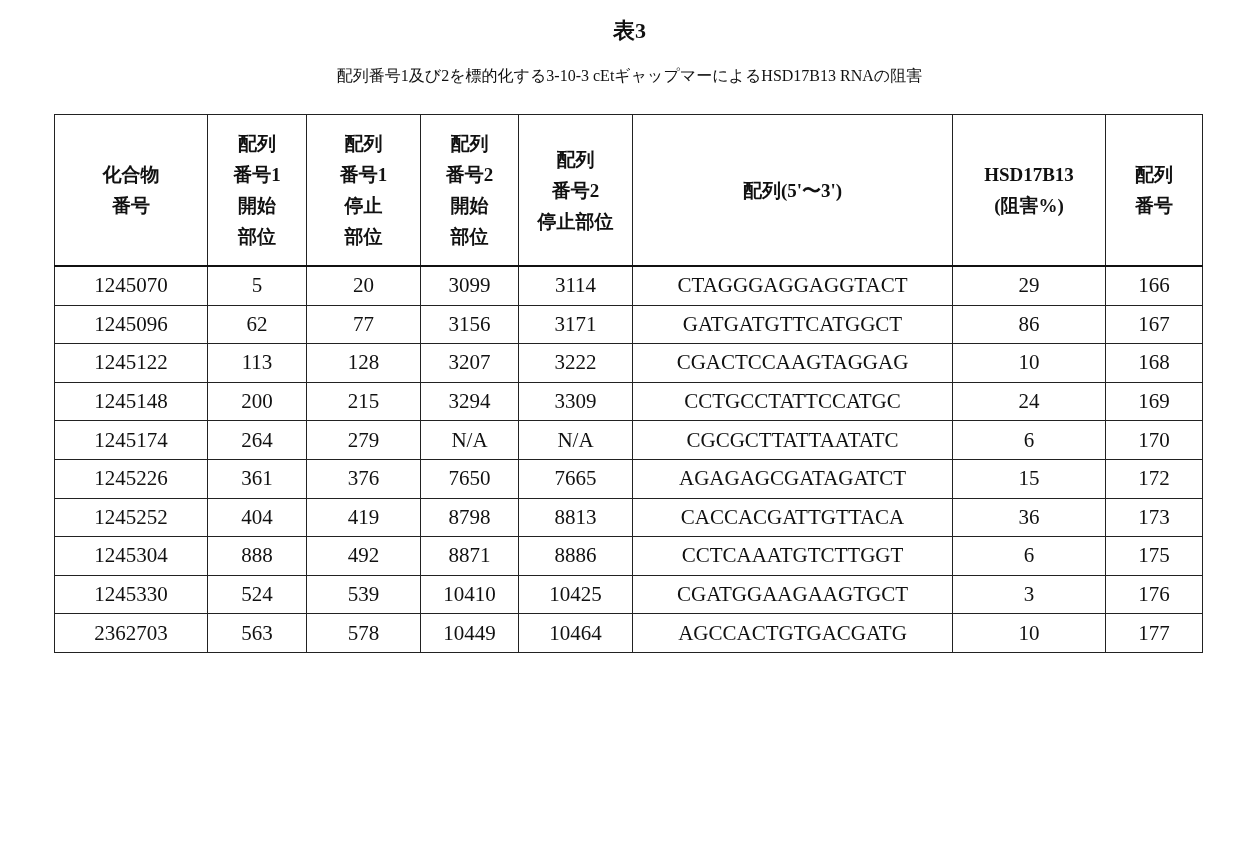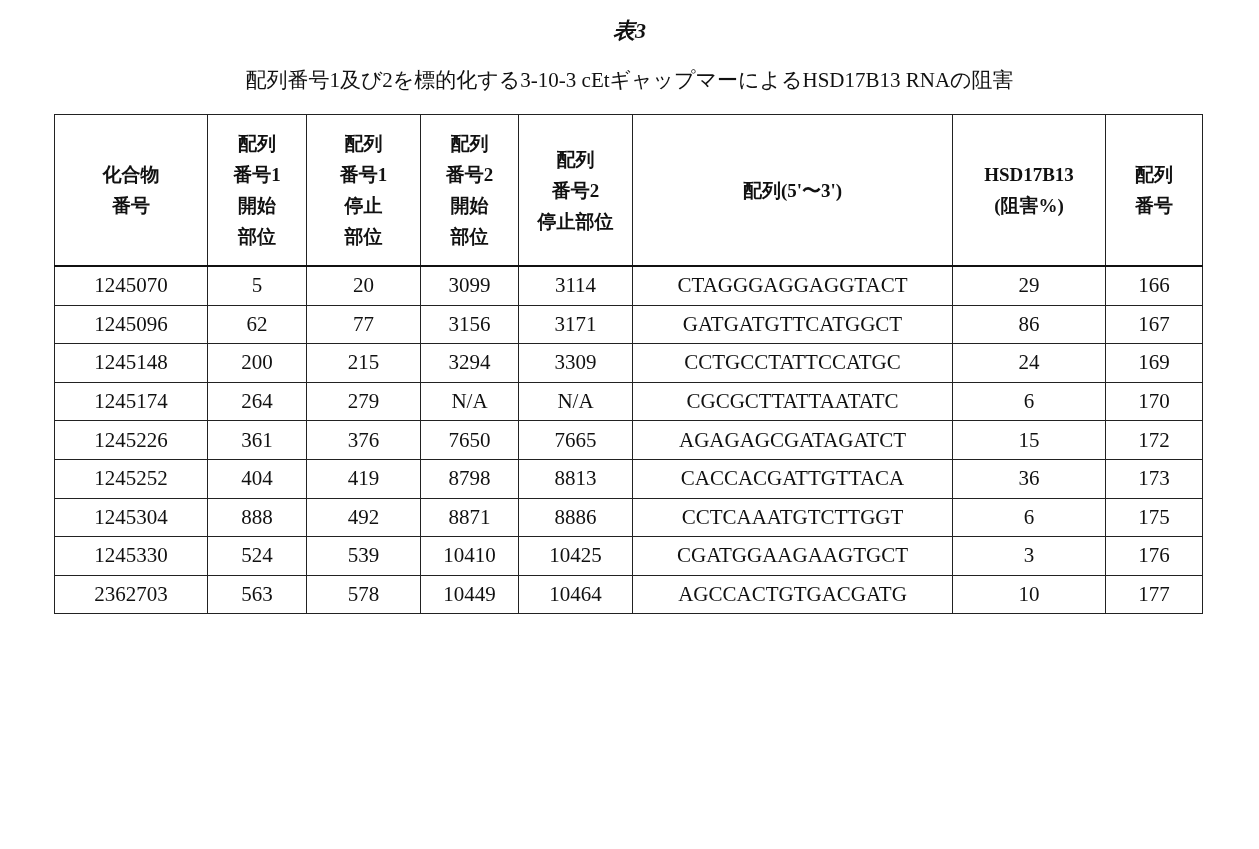--- a/index.html
+++ b/index.html
@@ -1,21 +1,21 @@
 <!DOCTYPE html>
 <html><head>
 <meta charset="utf-8">
 <style>
   html, body { margin: 0; padding: 0; background: #ffffff; }
   body { width: 1259px; height: 849px; position: relative; overflow: hidden;
          font-family: "Liberation Serif", "DejaVu Serif", serif; color: #111; }
   .table-title { position: absolute; top: 16px; left: 0; width: 1259px; text-align: center;
-                 font-size: 22px; font-weight: bold; font-style: italic; }
+                 font-size: 22px; font-weight: bold; }
   .table-caption { position: absolute; top: 66px; left: 0; width: 1259px; text-align: center;
-                   font-size: 21px; }
+                   font-size: 16px; }
   table.data { position: absolute; top: 114px; left: 54px; border-collapse: collapse;
                width: 1148px; table-layout: fixed; }
   table.data th, table.data td { border: 1.5px solid #222; text-align: center; padding: 0; }
   table.data th { height: 150px; font-size: 19px; font-weight: bold; line-height: 31px; vertical-align: middle; }
   table.data td { height: 37.6px; font-size: 21px; vertical-align: middle; }
   table.data thead tr { border-bottom: 2.5px solid #111; }
   .pre { white-space: pre-line; }
 </style>
 </head>
 <body>
@@ -73,20 +73,30 @@
       </tr>
       <tr>
         <td>1245096</td>
         <td>62</td>
         <td>77</td>
         <td>3156</td>
         <td>3171</td>
         <td>GATGATGTTCATGGCT</td>
         <td>86</td>
         <td>167</td>
+      </tr>
+      <tr>
+        <td>1245122</td>
+        <td>113</td>
+        <td>128</td>
+        <td>3207</td>
+        <td>3222</td>
+        <td>CGACTCCAAGTAGGAG</td>
+        <td>10</td>
+        <td>168</td>
       </tr>
       <tr>
         <td>1245148</td>
         <td>200</td>
         <td>215</td>
         <td>3294</td>
         <td>3309</td>
         <td>CCTGCCTATTCCATGC</td>
         <td>24</td>
         <td>169</td>

